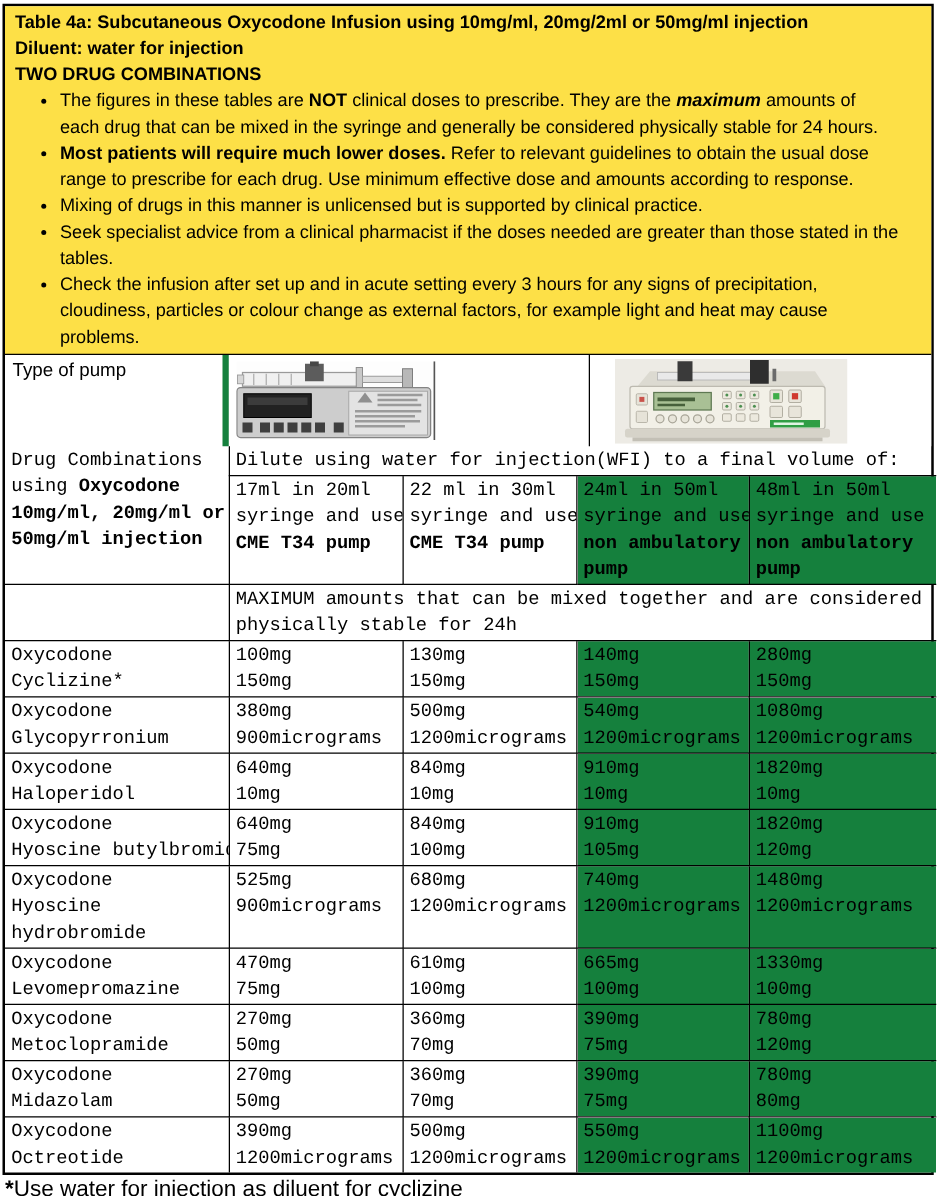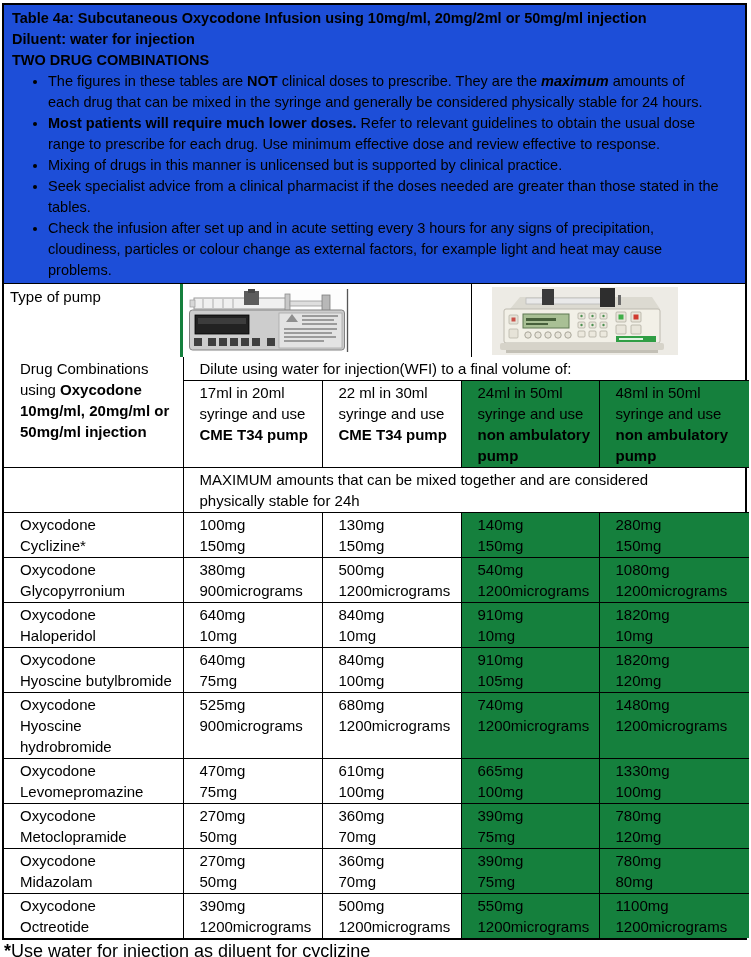--- a/index.html
+++ b/index.html
@@ -1,36 +1,36 @@
 <!DOCTYPE html>
 <html><head>
 <meta charset="utf-8">
 <style>
   html,body{margin:0;padding:0;background:#fff;}
   body{font-family:"Liberation Sans",sans-serif;color:#000;-webkit-font-smoothing:antialiased;}
   .page{width:751px;height:957px;background:#fff;overflow:hidden;position:relative;}
   .doc{width:741px;margin:3px 0 0 2px;border:2px solid #000;background:#fff;}
 
   
-  .intro{background:#1d4ed8;border-bottom:1px solid #000;padding:3px 24px 2px 8px;font-size:14.5px;line-height:21px;}
+  .intro{background:#fde047;border-bottom:1px solid #000;padding:3px 24px 2px 8px;font-size:14.5px;line-height:21px;}
   .intro-line{font-weight:bold;}
   ul.bullets{margin:0;padding:0 2px 0 36px;list-style:disc outside;}
   ul.bullets li{margin:0;padding:0;}
   .b{font-weight:bold;}
   .i{font-style:italic;margin-top:40px;}
 
   
   .pump-row{display:flex;height:73px;background:#fff;}
-  .pump-label-cell{width:179px;box-sizing:border-box;border-right:3px solid #15803d;padding:2px 6px;font-size:15px;line-height:21px;}
+  .pump-label-cell{width:179px;box-sizing:border-box;border-right:5px solid #15803d;padding:2px 6px;font-size:15px;line-height:21px;}
   .pump-cell-1{width:289px;box-sizing:border-box;border-right:1px solid #000;padding:5px 0 0 6px;}
   .pump-cell-2{flex:1;padding:3px 0 0 20px;}
 
   
   table.dose{border-collapse:collapse;table-layout:fixed;width:745px;font-size:15px;line-height:21px;}
-  table.dose td{border:1px solid #000;vertical-align:top;padding:1px 16px;box-sizing:border-box;overflow:hidden;}
+  table.dose td{border:1px solid #000;vertical-align:top;padding:1px 5px;box-sizing:border-box;overflow:hidden;font-family:Liberation Mono, monospace;}
   table.dose tr:first-child td{border-top:none;}
   table.dose td:first-child{border-left:none;}
   table.dose td.lastcol{border-right:none;}
   table.dose tr.lastrow td{border-bottom:none;}
   td.gray{background:#15803d;}
   td.thickl{border-left:3px solid #000;}
   .ln{white-space:nowrap;}
   .corner-cell .ln,.colhead .ln{white-space:nowrap;}
   td.dilute-cell{height:23px;}
   td.colhead{height:85px;}
@@ -48,21 +48,21 @@
 
 <div class="page">
   <div class="doc">
 
     <div class="intro">
       <div class="intro-line">Table 4a: Subcutaneous Oxycodone Infusion using 10mg/ml, 20mg/2ml or 50mg/ml injection</div>
       <div class="intro-line">Diluent: water for injection</div>
       <div class="intro-line">TWO DRUG COMBINATIONS</div>
       <ul class="bullets">
         <li><span>The figures in these tables are </span><span class="b">NOT</span><span> clinical doses to prescribe. They are the </span><span class="b i">maximum</span><span> amounts of each drug that can be mixed in the syringe and generally be considered physically stable for 24 hours.</span></li>
-        <li><span class="b">Most patients will require much lower doses.</span><span> Refer to relevant guidelines to obtain the usual dose range to prescribe for each drug. Use minimum effective dose and review effective to response.</span></li>
+        <li><span class="b">Most patients will require much lower doses.</span><span> Refer to relevant guidelines to obtain the usual dose range to prescribe for each drug. Use minimum effective dose and amounts according to response.</span></li>
         <li><span>Mixing of drugs in this manner is unlicensed but is supported by clinical practice.</span></li>
         <li><span>Seek specialist advice from a clinical pharmacist if the doses needed are greater than those stated in the tables.</span></li>
         <li><span>Check the infusion after set up and in acute setting every 3 hours for any signs of precipitation, cloudiness, particles or colour change as external factors, for example light and heat may cause problems.</span></li>
       </ul>
     </div>
 
     <div class="pump-row">
       <div class="pump-label-cell">Type of pump</div>
       <div class="pump-cell-1">
 

